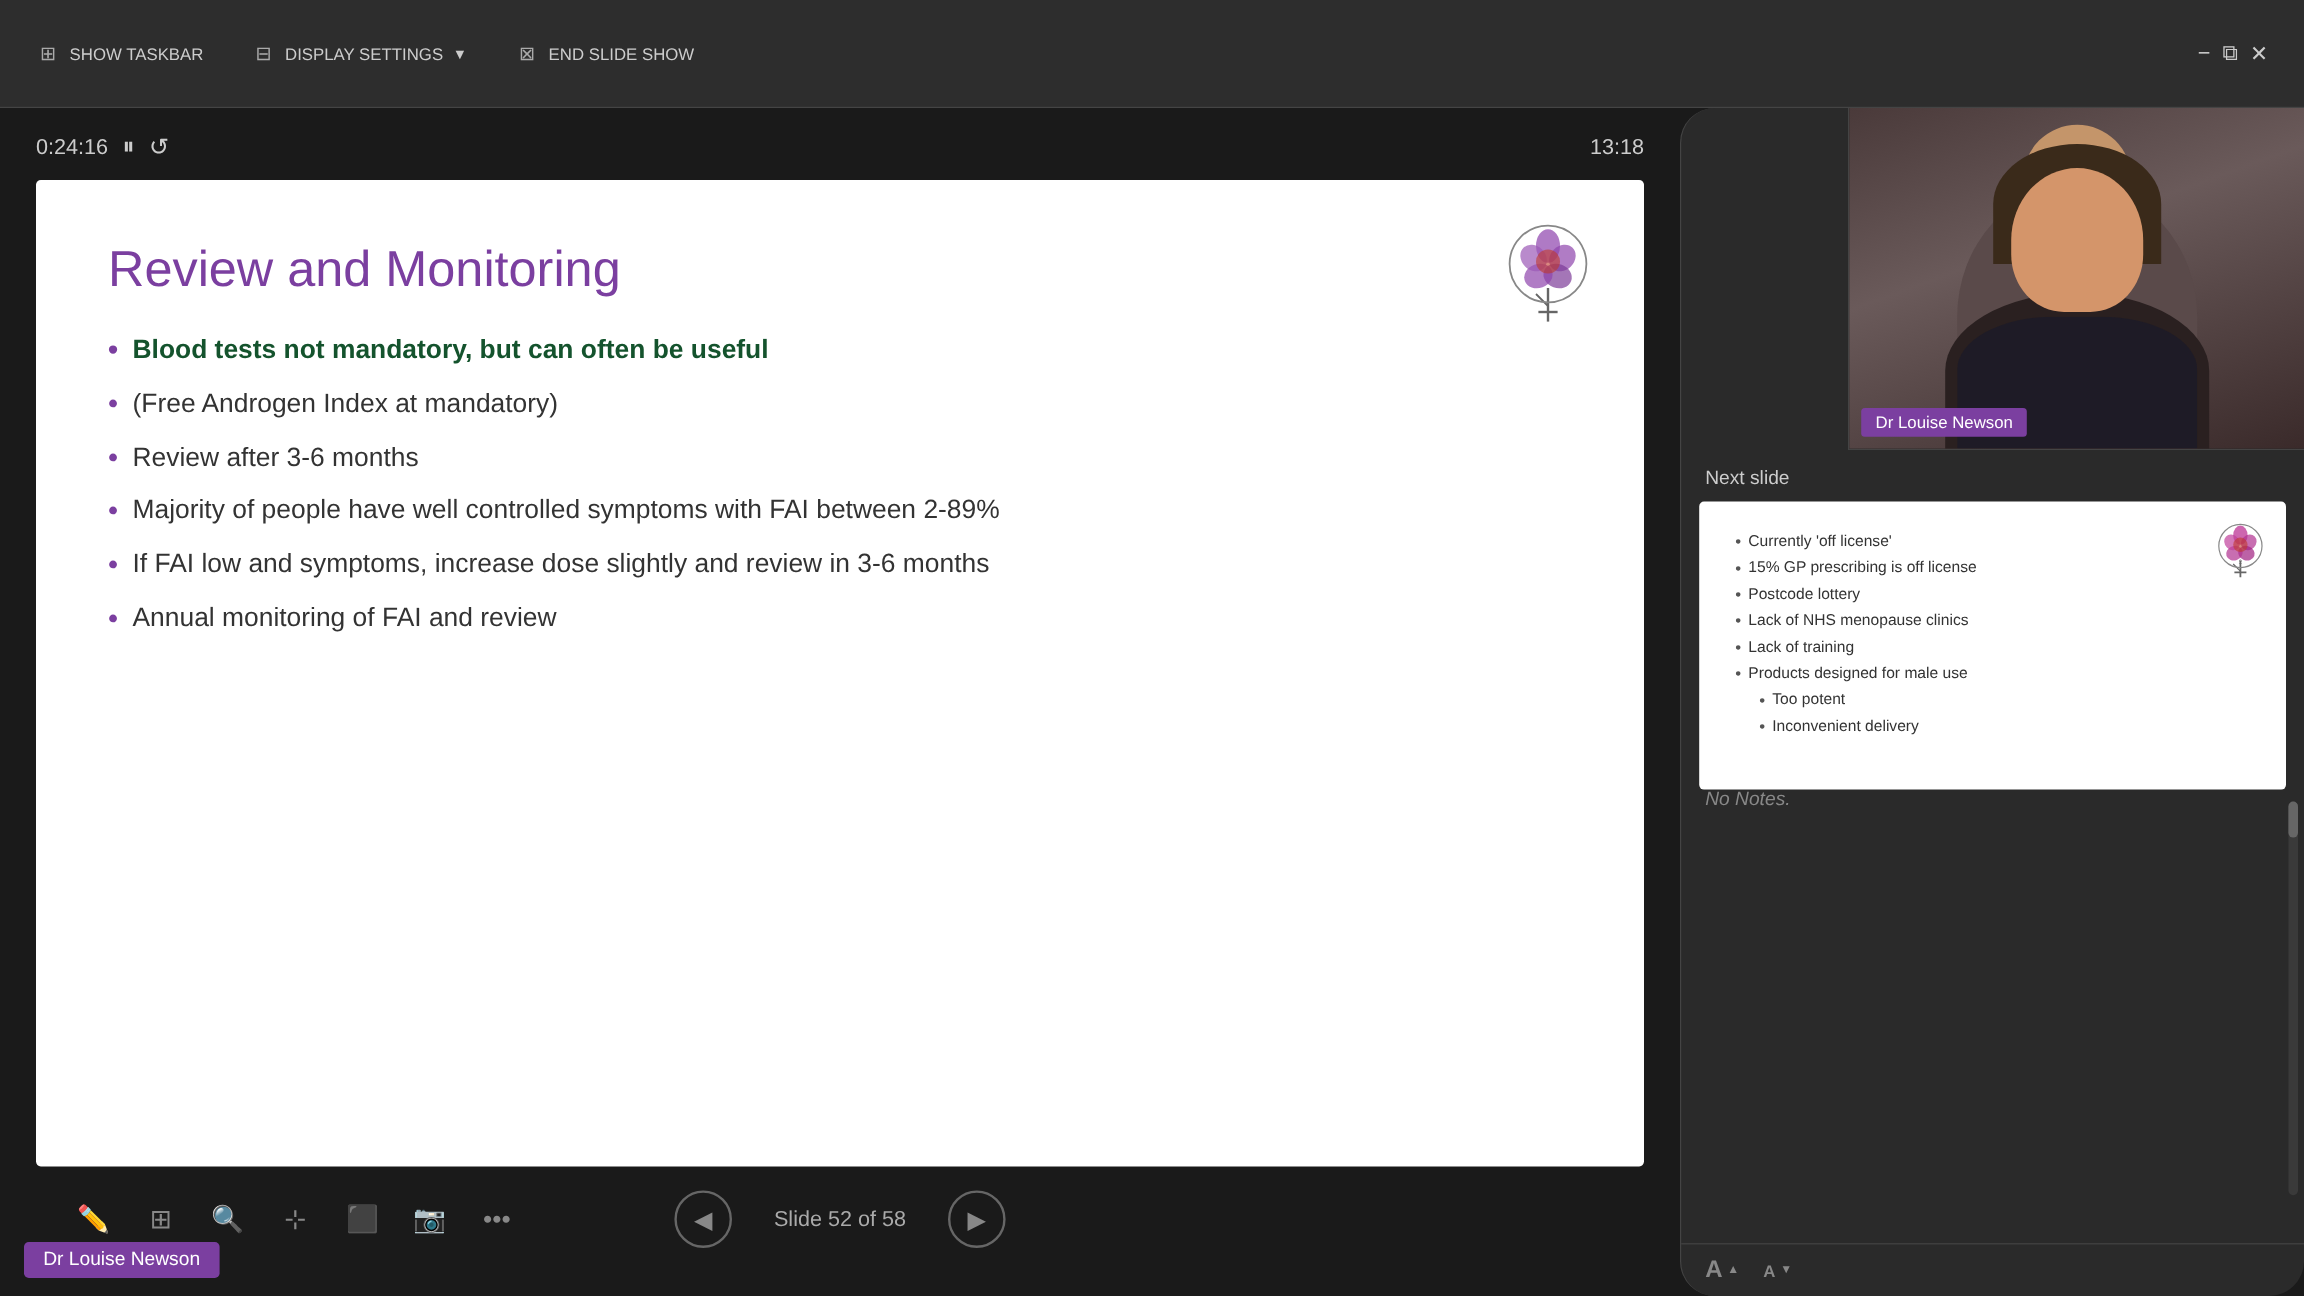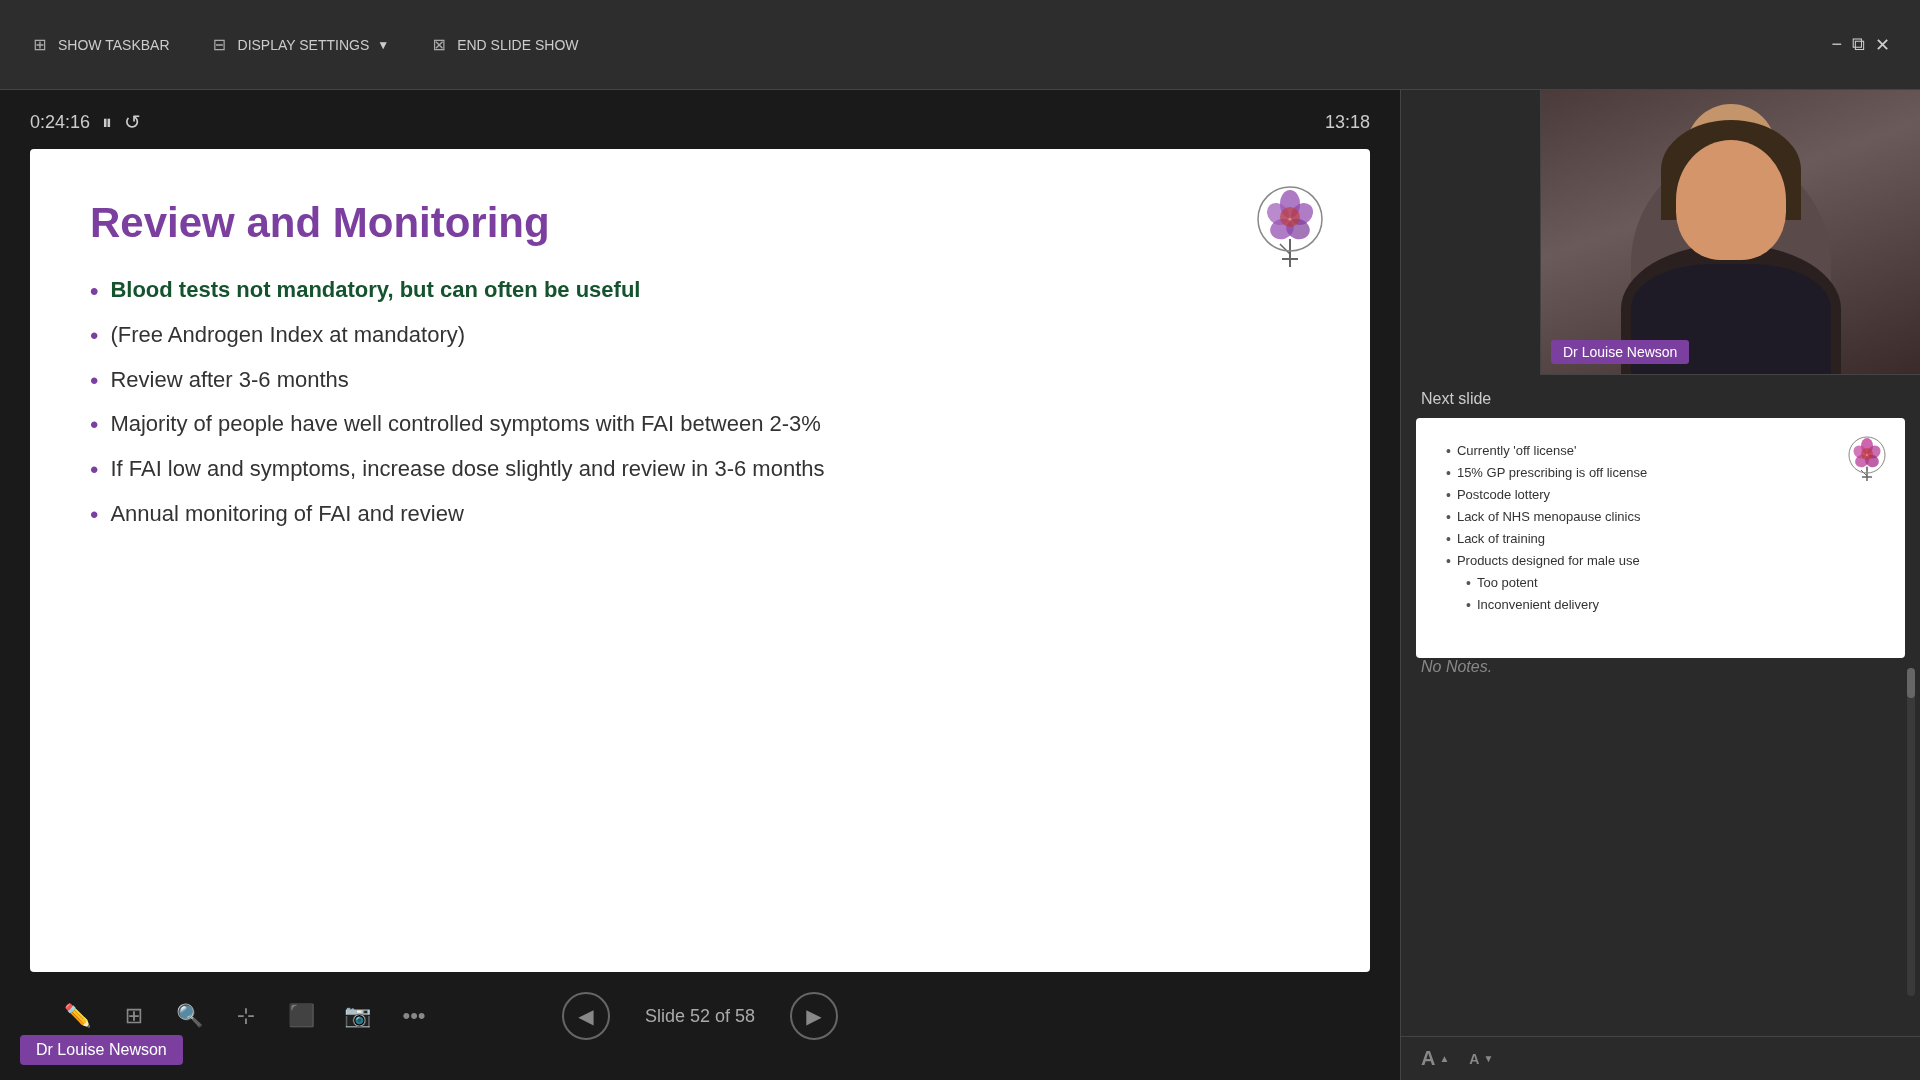--- a/index.html
+++ b/index.html
@@ -84,21 +84,21 @@
       background: white;
       border-radius: 4px;
       flex: 1;
       padding: 50px 60px;
       position: relative;
       display: flex;
       flex-direction: column;
     }
     #slide-title {
       font-size: 42px;
-      font-weight: 700;
+      font-weight: 400;
       color: #7b3fa0;
       margin-bottom: 30px;
     }
     #slide-logo {
       position: absolute;
       top: 30px;
       right: 40px;
       width: 80px;
       height: 90px;
     }
@@ -423,21 +423,21 @@
         <li class="highlight">
           <span>Blood tests not mandatory, but can often be useful</span>
         </li>
         <li>
           <span>(Free Androgen Index at mandatory)</span>
         </li>
         <li>
           <span>Review after 3-6 months</span>
         </li>
         <li>
-          <span>Majority of people have well controlled symptoms with FAI between 2-3%</span>
+          <span>Majority of people have well controlled symptoms with FAI between 2-89%</span>
         </li>
         <li>
           <span>If FAI low and symptoms, increase dose slightly and review in 3-6 months</span>
         </li>
         <li>
           <span>Annual monitoring of FAI and review</span>
         </li>
       </ul>
     </div>
 
@@ -451,21 +451,21 @@
         <button class="tool-btn">📷</button>
         <button class="tool-btn">•••</button>
       </div>
       <button class="nav-btn">◀</button>
       <span id="slide-indicator">Slide 52 of 58</span>
       <button class="nav-btn">▶</button>
     </div>
 
   </div>
 
-  <div id="right-panel" style="padding-top: 285px;">
+  <div id="right-panel" style="padding-top: 285px; border-radius: 29px;">
 
     <div id="next-slide-label">Next slide</div>
 
     <div id="next-slide-preview">
 
       <div id="next-slide-logo">
         <svg viewBox="0 0 45 50" width="45" height="50">
           <line x1="22" y1="34" x2="22" y2="48" stroke="#666" stroke-width="1.5"></line>
           <line x1="22" y1="43" x2="16" y2="37" stroke="#666" stroke-width="1"></line>
           <circle cx="22" cy="22" r="18" fill="none" stroke="#888" stroke-width="1"></circle>

